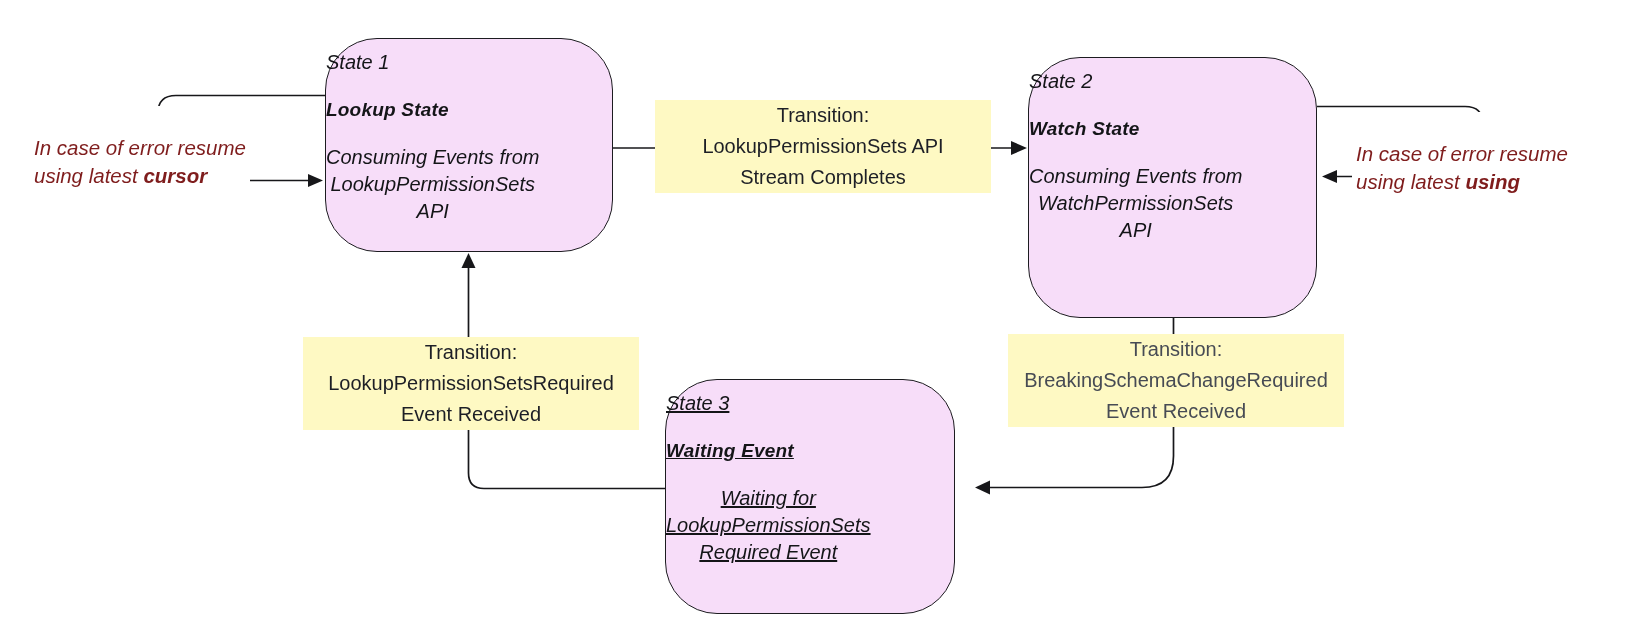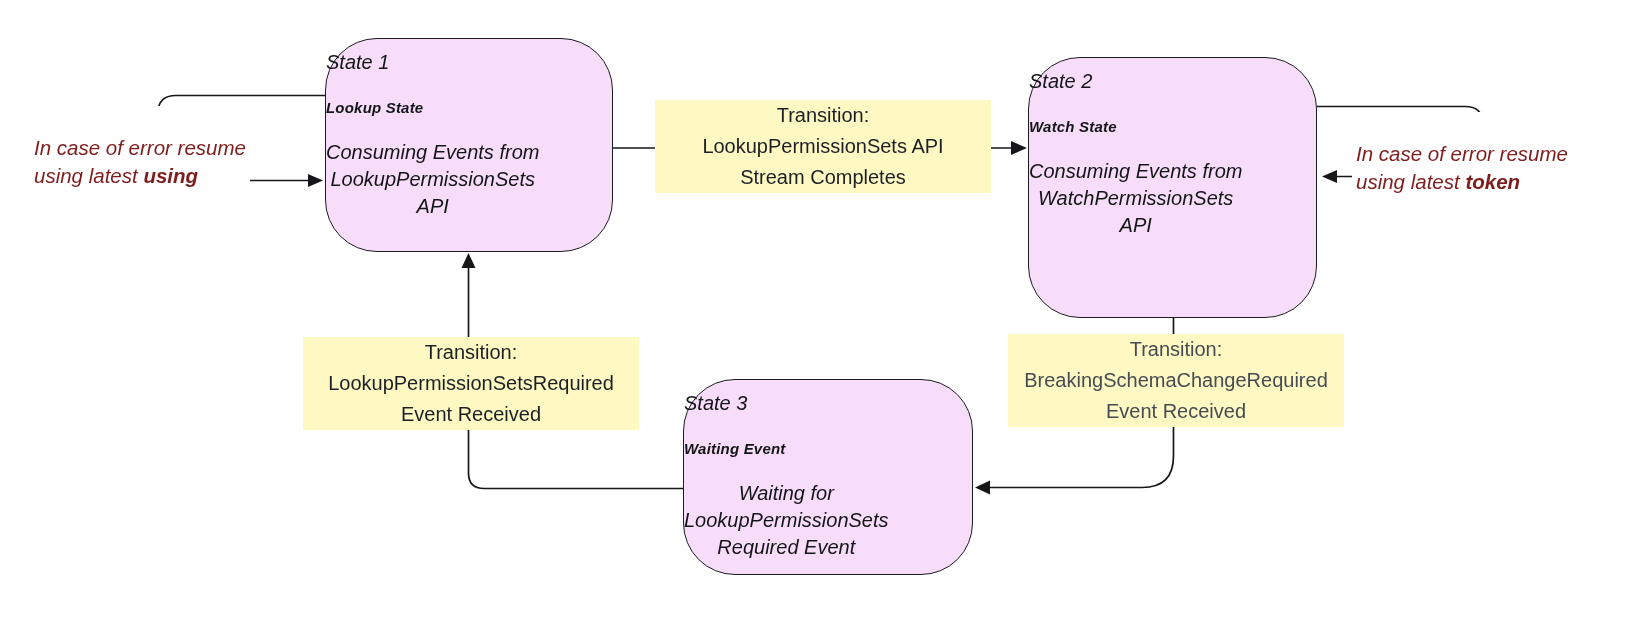--- a/index.html
+++ b/index.html
@@ -23,21 +23,21 @@
     background: var(--state-fill);
     border: 1.8px solid var(--state-border);
     border-radius: 52px;
     box-sizing: border-box;
     display: flex; flex-direction: column; align-items: flex-start;
     text-align: center;
     color: #141518;
     z-index: 3;
   }
   .state-label { font-style: italic; font-size: 20px; margin-top: 12px; }
-  .state-name  { font-style: italic; font-weight: bold; font-size: 15px; margin-top: 25px; letter-spacing: 0.2px; }
+  .state-name  { font-style: italic; font-weight: bold; font-size: 19px; margin-top: 25px; letter-spacing: 0.2px; }
   .state-desc  { font-style: italic; font-size: 20px; line-height: 27px; margin-top: 23px; white-space: pre-line; }
 
   .tlabel {
     position: absolute;
     z-index: 2;
     background: #fef9c3;
     text-align: center;
     font-size: 20px;
     line-height: 31px;
     white-space: pre-line;
@@ -99,45 +99,45 @@
   <div class="tlabel muted" style="left:1008px; top:334px; width:330px;">Transition:
 BreakingSchemaChangeRequired
 Event Received</div>
 
   <div class="tlabel" style="left:303px; top:337px; width:330px;">Transition:
 LookupPermissionSetsRequired
 Event Received</div>
 
   <div class="annot" style="left:30px; top:106px;">
     <span>In case of error resume
-using latest </span><b>using</b>
+using latest </span><b>cursor</b>
   </div>
 
   <div class="annot" style="left:1352px; top:112px;">
     <span>In case of error resume
-using latest </span><b>token</b>
+using latest </span><b>using</b>
   </div>
 
   <div class="state" style="left:325px; top:38px; width:288px; height:214px;">
     <div class="state-label">State 1</div>
     <div class="state-name">Lookup State</div>
     <div class="state-desc">Consuming Events from
 LookupPermissionSets
 API</div>
   </div>
 
   <div class="state" style="left:1028px; top:57px; width:289px; height:261px;">
     <div class="state-label">State 2</div>
     <div class="state-name">Watch State</div>
     <div class="state-desc">Consuming Events from
 WatchPermissionSets
 API</div>
   </div>
 
-  <div class="state" style="left:683px; top:379px; width:290px; height:196px;">
+  <div class="state" style="left:665px; top:379px; width:290px; height:235px;text-decoration:underline;">
     <div class="state-label">State 3</div>
     <div class="state-name">Waiting Event</div>
     <div class="state-desc">Waiting for
 LookupPermissionSets
 Required Event</div>
   </div>
 
 </div>
 
 </body></html>

